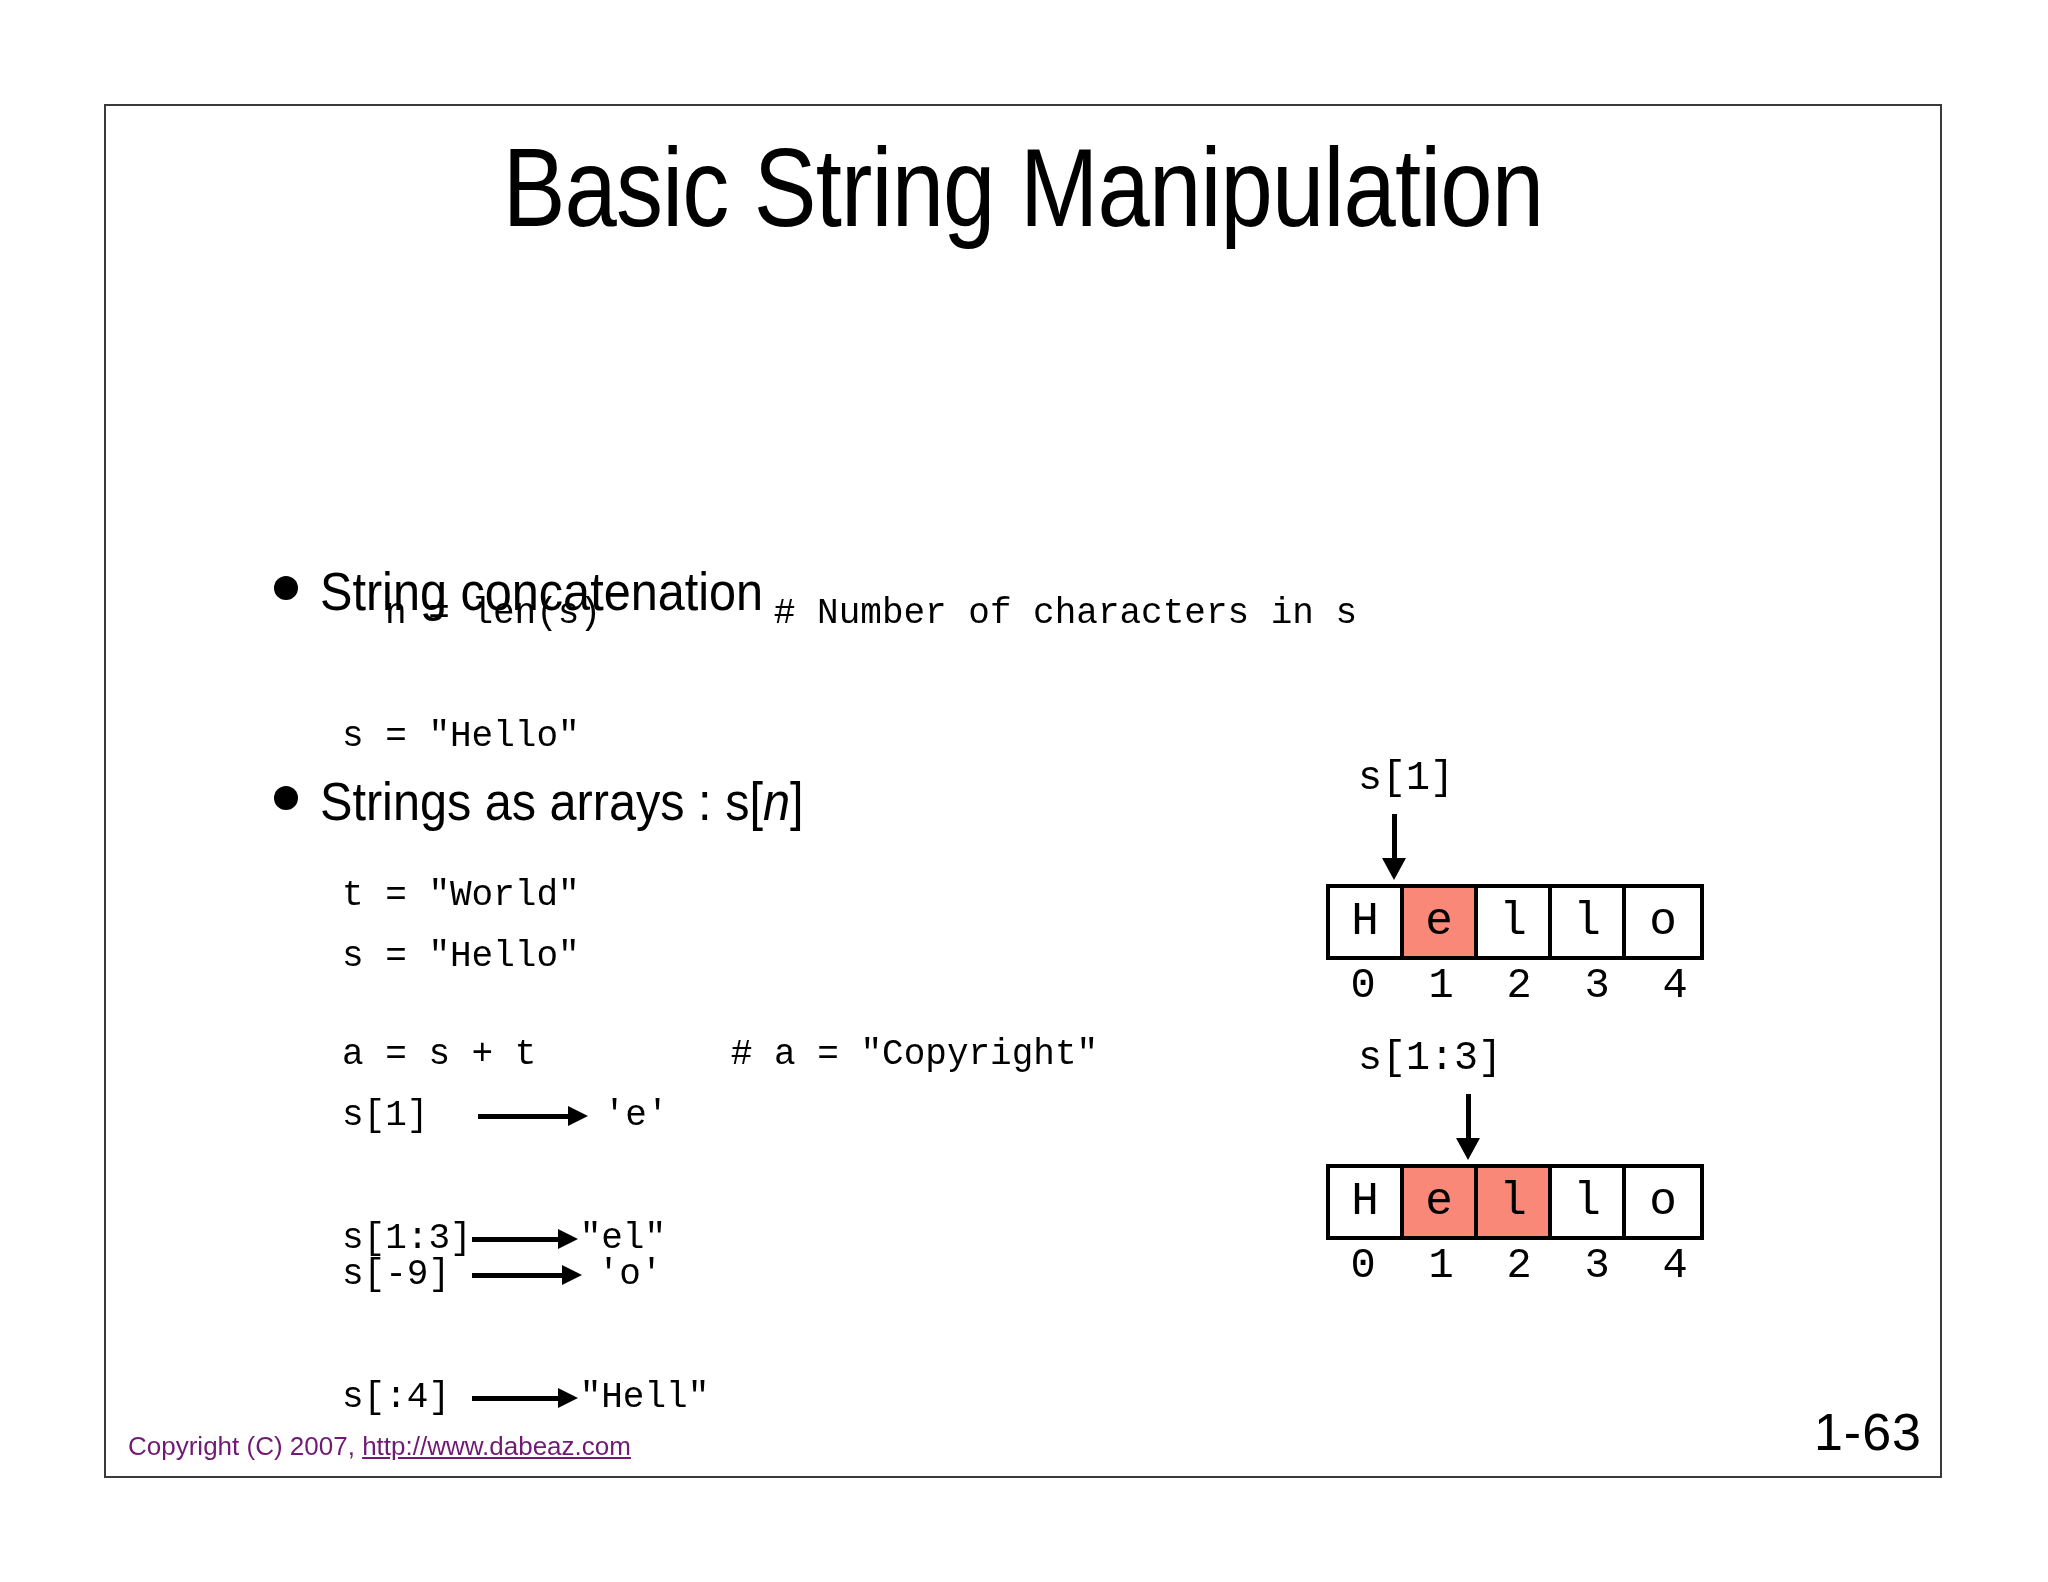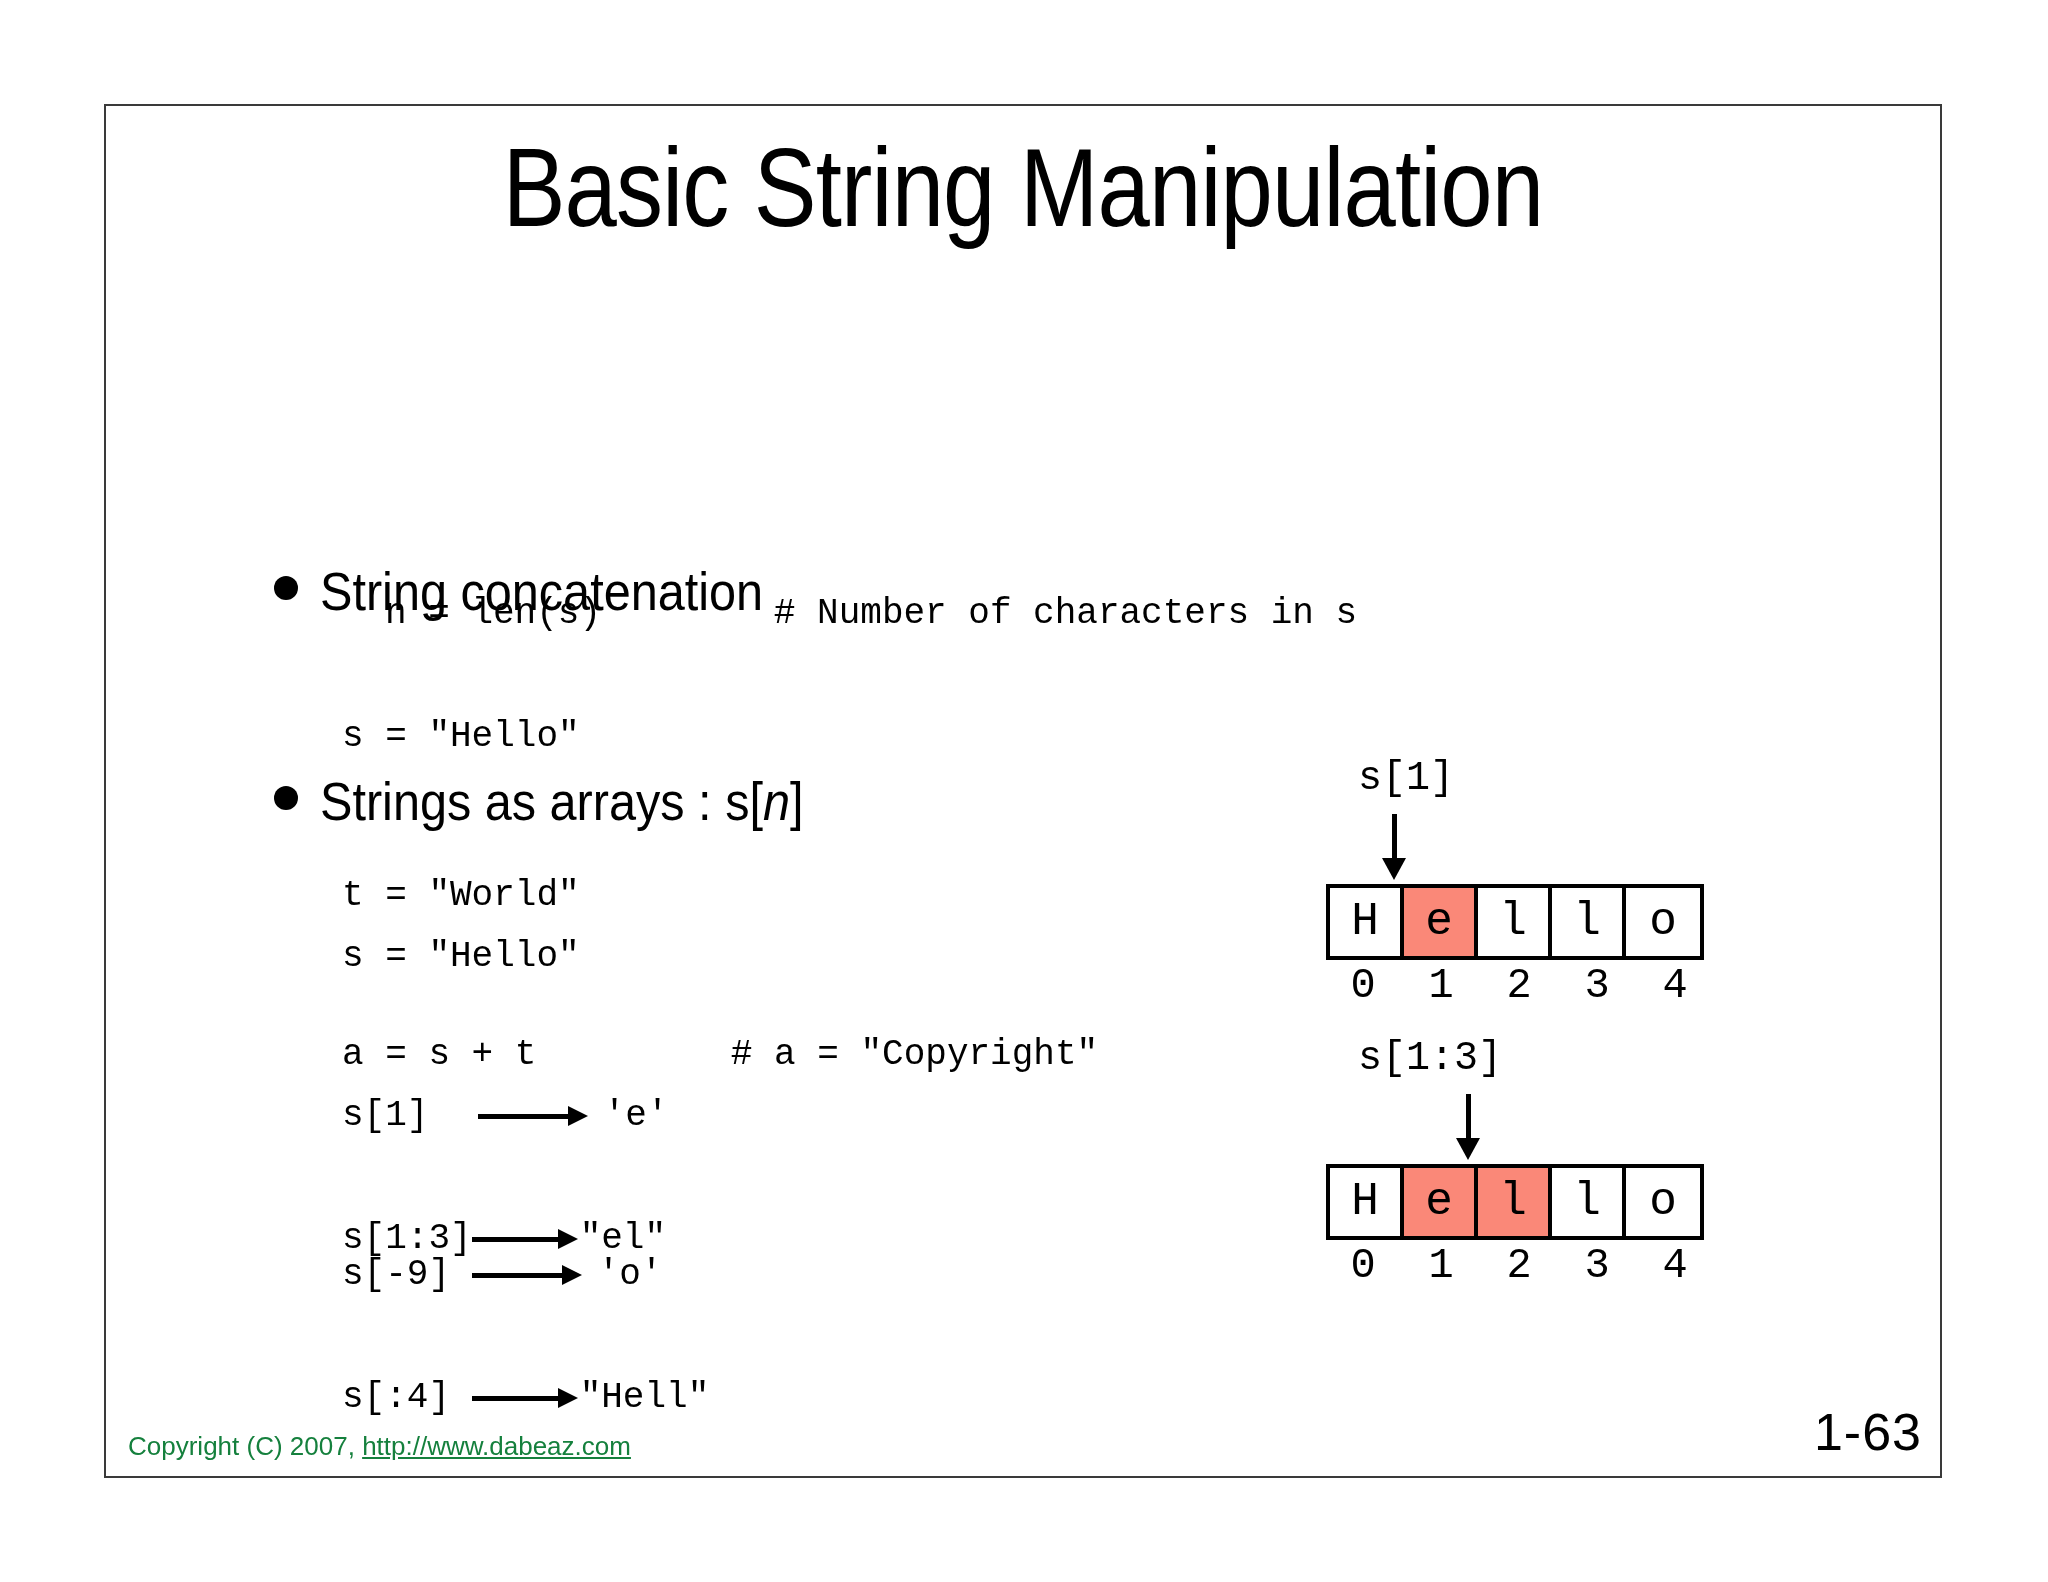--- a/index.html
+++ b/index.html
@@ -190,21 +190,21 @@
     color: #000;
   }
 
   
   #footer-copyright {
     position: absolute;
     left: 22px;
     bottom: 14px;
     font-family: "Liberation Sans", sans-serif;
     font-size: 26px;
-    color: #15803d;
+    color: #701a75;
     white-space: nowrap;
   }
   #footer-copyright .link {
     text-decoration: underline;
   }
   #page-number {
     position: absolute;
     right: 18px;
     bottom: 14px;
     font-family: "Liberation Sans", sans-serif;

